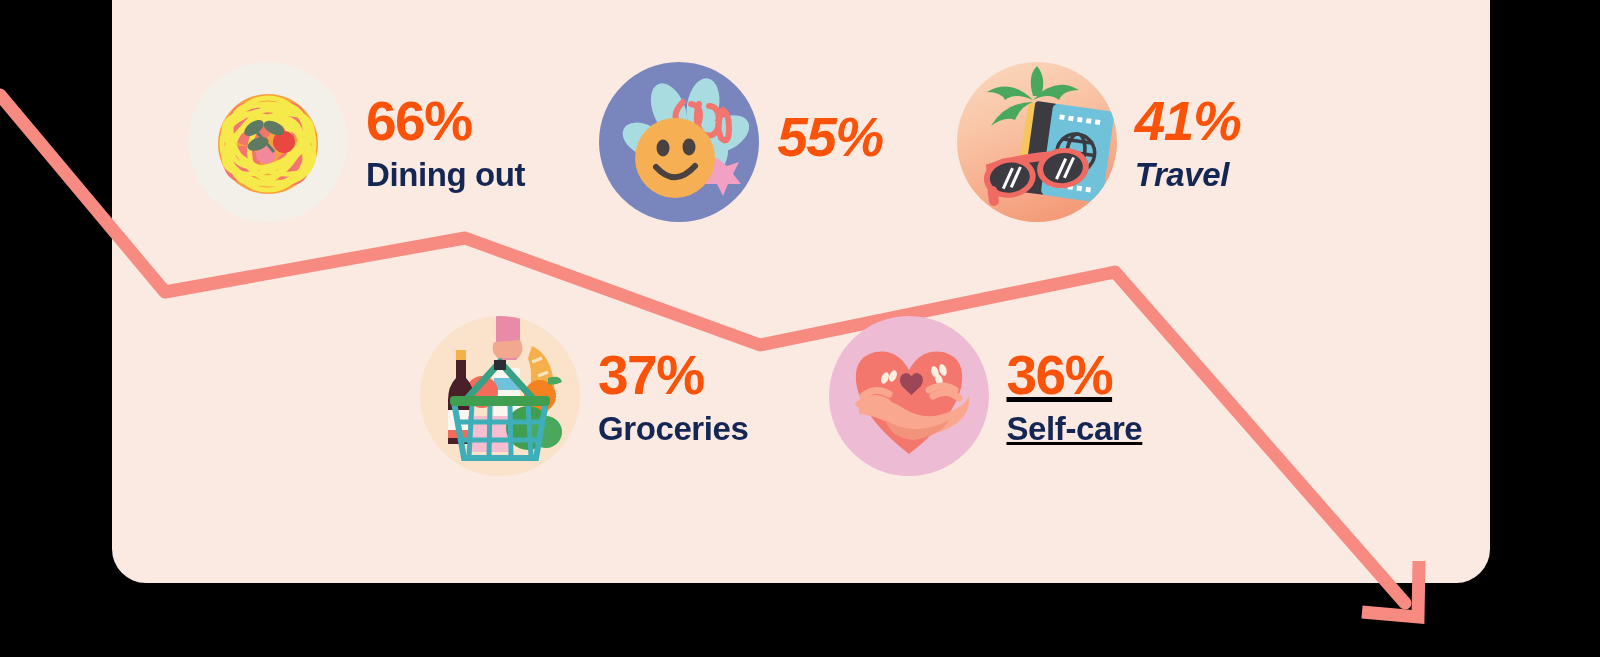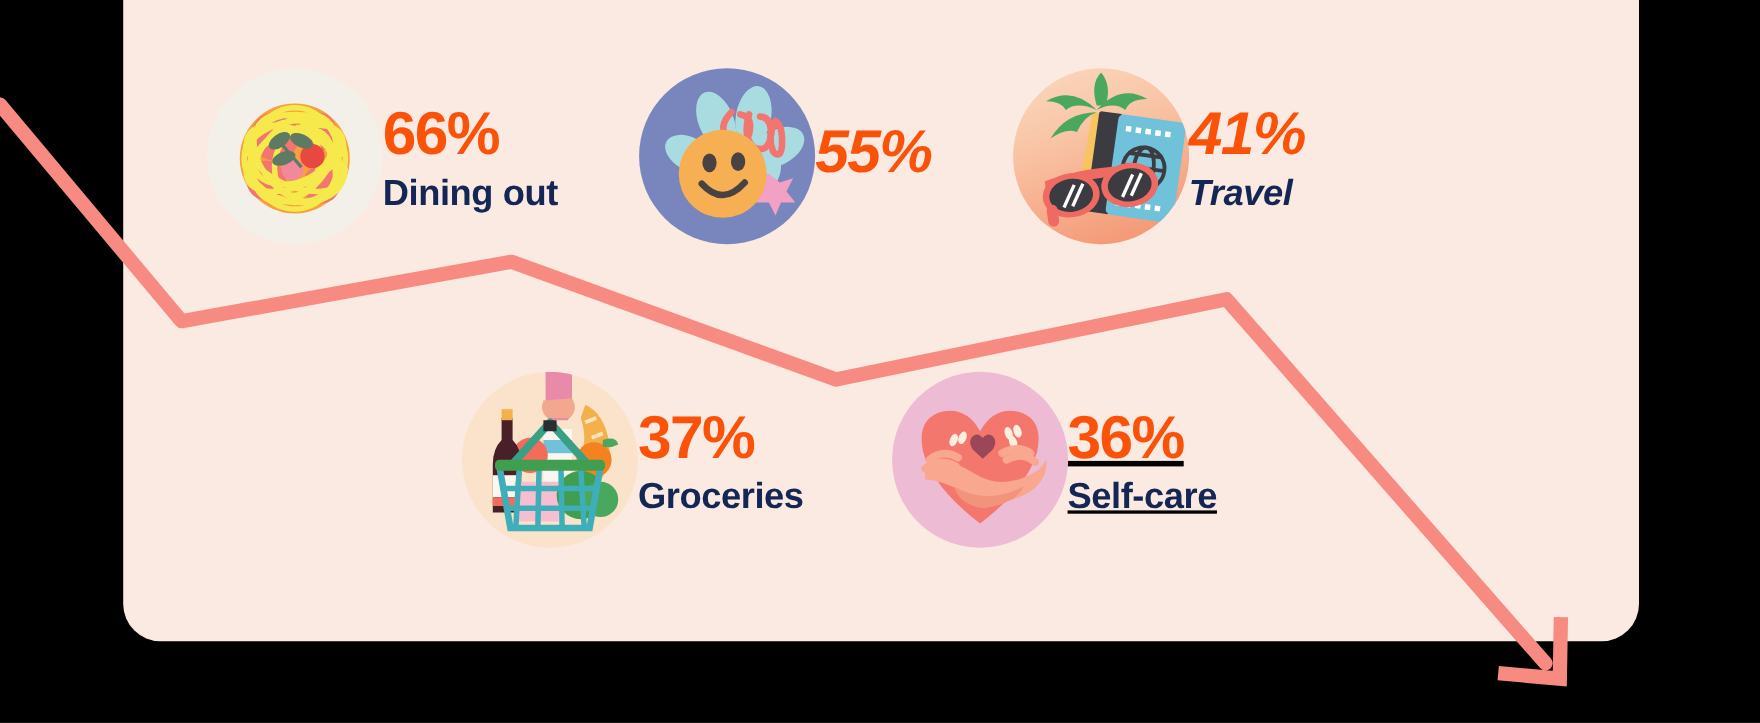--- a/index.html
+++ b/index.html
@@ -44,35 +44,36 @@
   }
 
   
   .stat-row {
     position: absolute;
     display: flex;
     align-items: center;
     z-index: 4;
   }
   #row-top  { left: 188px; top: 62px; }
-  #row-bottom { left: 420px; top: 338px; justify-content: flex-end; }
+  #row-bottom { left: 420px; top: 316px; justify-content: flex-end; }
 
   .stat {
     display: flex;
     align-items: center;
   }
   .stat-icon {
     width: 160px;
     height: 160px;
     border-radius: 50%;
     flex: 0 0 160px;
     position: relative;
     overflow: hidden;
   }
   .stat-text {
+    margin-left: 18px;
     line-height: 1;
   }
   .stat-pct {
     font-size: 55px;
     font-weight: 700;
     color: #FA5208;
     letter-spacing: -1.5px;
     display: block;
     margin-bottom: 9px;
   }

